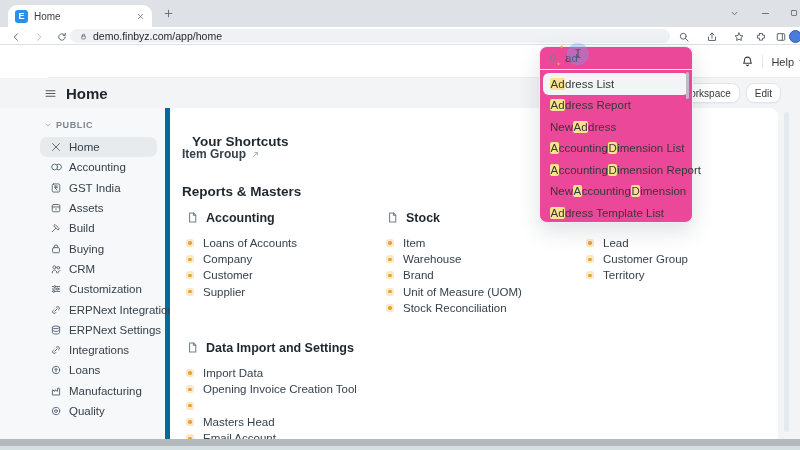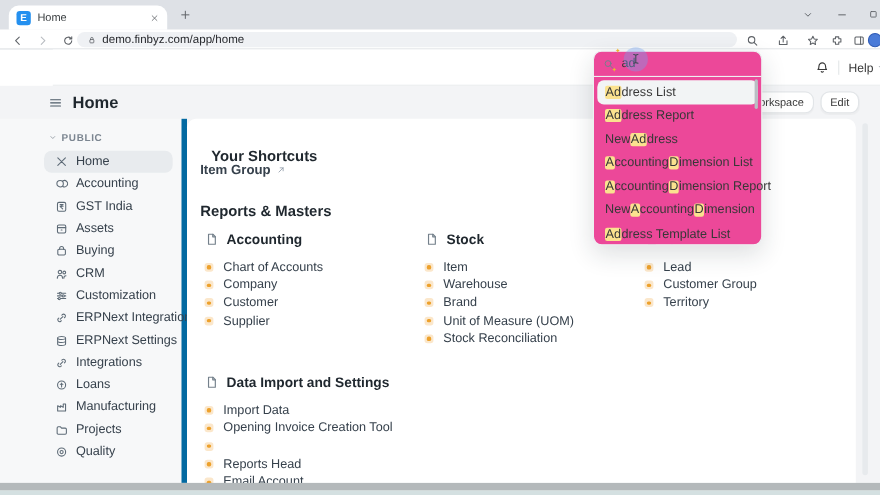--- a/index.html
+++ b/index.html
@@ -275,20 +275,28 @@
               <svg viewBox="0 0 16 16">
                 <rect x="3" y="3.4" width="10" height="9.6" rx="1.6"></rect>
                 <path d="M3 6.6h10M7.5 9.4h1"></path>
               </svg>
             </span>
             <span class="s-label">Assets</span>
           </div>
           <div class="side-item">
             <span class="icon s-ic">
               <svg viewBox="0 0 16 16">
+                <path d="M3 13l4.6-4.6M7 3.6 12.4 9l-1.8 1.8L5.2 5.4z"></path>
+              </svg>
+            </span>
+            <span class="s-label">Build</span>
+          </div>
+          <div class="side-item">
+            <span class="icon s-ic">
+              <svg viewBox="0 0 16 16">
                 <path d="M5.6 6.2V5.1a2.4 2.4 0 0 1 4.8 0v1.1"></path>
                 <rect x="3.4" y="6.2" width="9.2" height="6.8" rx="1.5"></rect>
               </svg>
             </span>
             <span class="s-label">Buying</span>
           </div>
           <div class="side-item">
             <span class="icon s-ic">
               <svg viewBox="0 0 16 16">
                 <circle cx="6" cy="5.8" r="2.1"></circle>
@@ -344,28 +352,20 @@
             </span>
             <span class="s-label">Loans</span>
           </div>
           <div class="side-item">
             <span class="icon s-ic">
               <svg viewBox="0 0 16 16">
                 <path d="M3.2 12.8V6.4l3.4 2v-2l3.4 2V4.4h2.8v8.4z"></path>
               </svg>
             </span>
             <span class="s-label">Manufacturing</span>
-          </div>
-          <div class="side-item">
-            <span class="icon s-ic">
-              <svg viewBox="0 0 16 16">
-                <path d="M2.6 5.4c0-.8.6-1.4 1.4-1.4h2.6l1.4 1.6h4.4c.8 0 1.4.6 1.4 1.4v4.6c0 .8-.6 1.4-1.4 1.4H4c-.8 0-1.4-.6-1.4-1.4z"></path>
-              </svg>
-            </span>
-            <span class="s-label">Projects</span>
           </div>
           <div class="side-item">
             <span class="icon s-ic">
               <svg viewBox="0 0 16 16">
                 <circle cx="8" cy="8" r="4.9"></circle>
                 <circle cx="8" cy="8" r="1.9"></circle>
               </svg>
             </span>
             <span class="s-label">Quality</span>
           </div>
@@ -389,21 +389,21 @@
               <span class="icon h-ic">
                 <svg viewBox="0 0 16 16">
                   <path d="M4.4 2.4h4.9l2.7 2.7v8.5H4.4z"></path>
                   <path d="M9.1 2.4v2.9h2.9"></path>
                 </svg>
               </span>
               <span class="col-title">Accounting</span>
             </div>
             <div class="link-row">
               <span class="dot"></span>
-              <span class="link-label">Chart of Accounts</span>
+              <span class="link-label">Loans of Accounts</span>
             </div>
             <div class="link-row">
               <span class="dot"></span>
               <span class="link-label">Company</span>
             </div>
             <div class="link-row">
               <span class="dot"></span>
               <span class="link-label">Customer</span>
             </div>
             <div class="link-row">
@@ -483,21 +483,21 @@
             </div>
             <div class="link-row">
               <span class="dot"></span>
               <span class="link-label">Opening Invoice Creation Tool</span>
             </div>
             <div class="link-row">
               <span class="dot"></span>
             </div>
             <div class="link-row">
               <span class="dot"></span>
-              <span class="link-label">Reports Head</span>
+              <span class="link-label">Masters Head</span>
             </div>
             <div class="link-row">
               <span class="dot"></span>
               <span class="link-label">Email Account</span>
             </div>
           </div>
       </div>
     </div>
 
     <div class="vscroll"></div>

